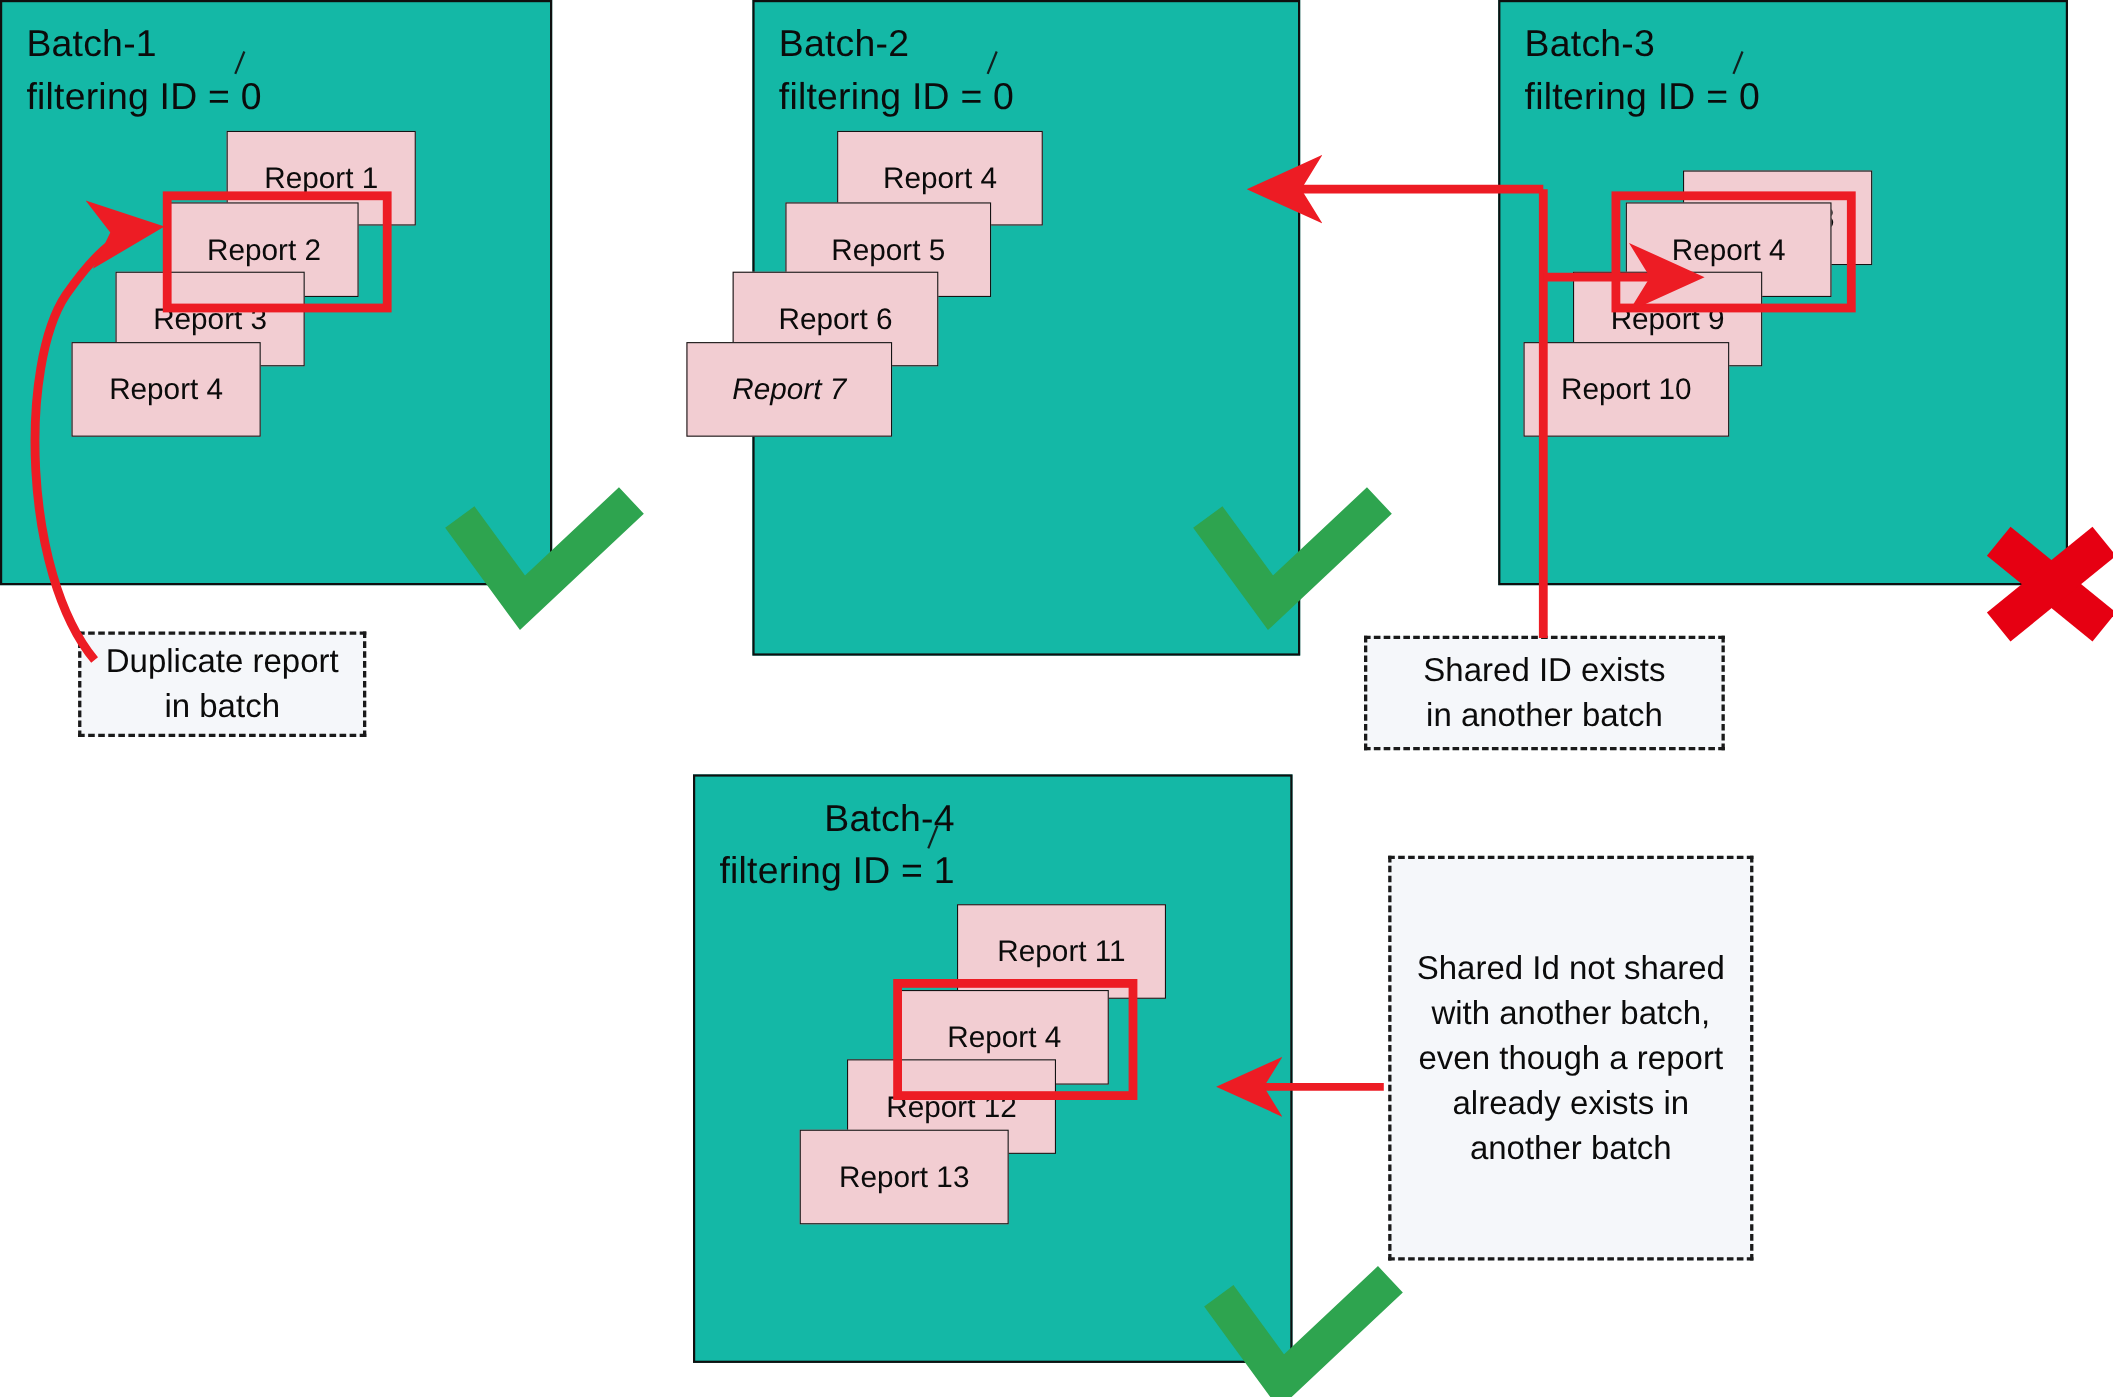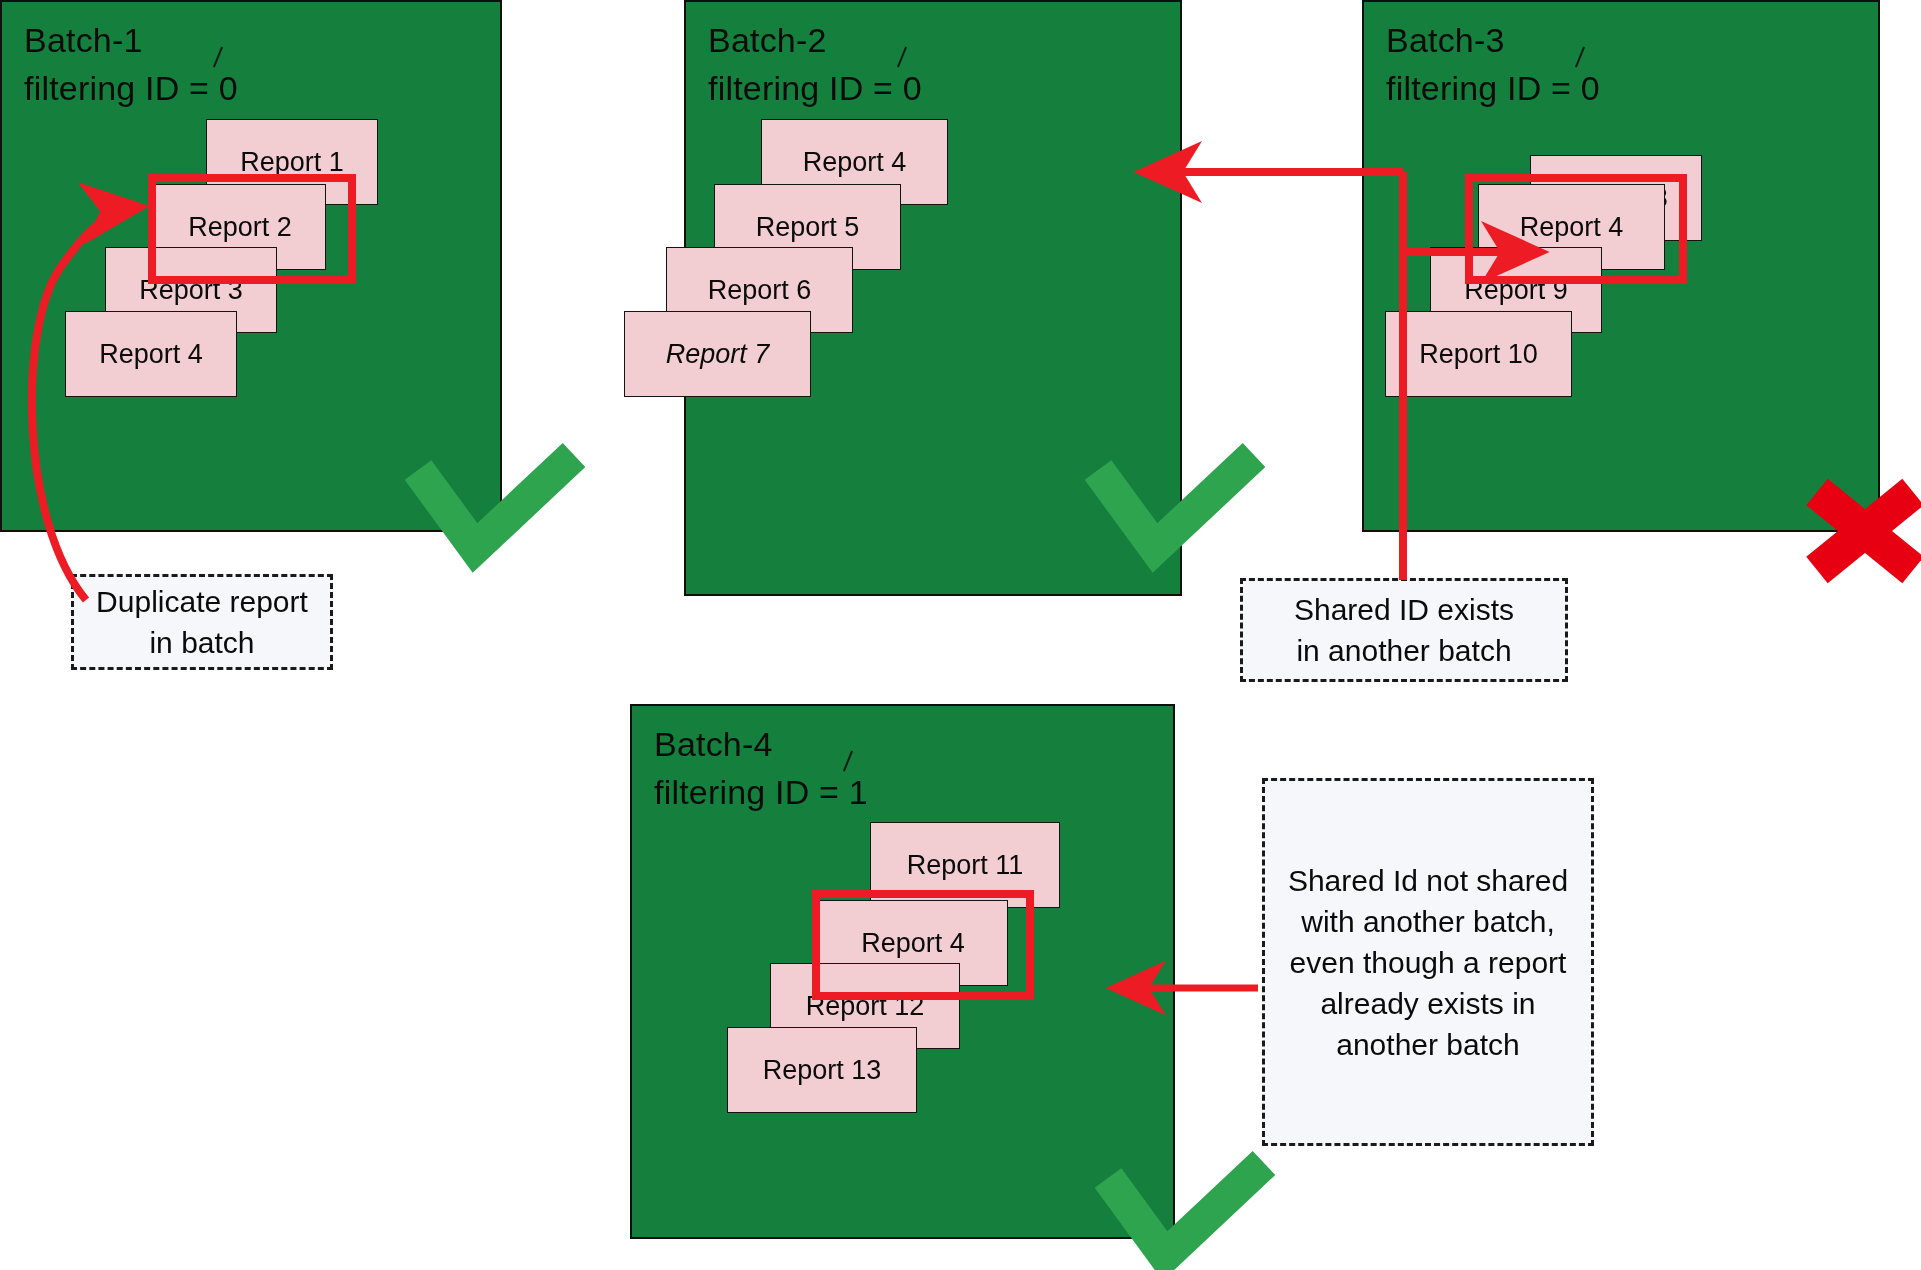--- a/index.html
+++ b/index.html
@@ -1,20 +1,20 @@
 <!DOCTYPE html>
 <html><head>
 <meta charset="utf-8">
 <style>
   html,body{margin:0;padding:0;background:#ffffff;}
   body{width:1921px;height:1270px;position:relative;overflow:hidden;
        font-family:"Liberation Sans","DejaVu Sans",sans-serif;}
   .stage{position:absolute;left:0;top:0;width:1921px;height:1270px;}
 
-  .batch{position:absolute;background:#15803d;border:2px solid #0f0f0f;box-sizing:border-box;}
+  .batch{position:absolute;background:#14b8a6;border:2px solid #0f0f0f;box-sizing:border-box;}
   .batch-title{position:absolute;left:22px;top:14px;font-size:34px;line-height:48px;
       color:#0b0b0b;white-space:pre;letter-spacing:.2px;}
 
   .report{position:absolute;background:#f2cdd2;border:1.6px solid #141414;box-sizing:border-box;
       display:flex;align-items:center;justify-content:center;font-size:27px;color:#0b0b0b;}
 
   .hl{position:absolute;border:8px solid #ed1c24;box-sizing:border-box;background:transparent;}
 
   .callout{position:absolute;background:#f5f7fa;border:3px dashed #1a1a1a;box-sizing:border-box;
       display:flex;align-items:center;justify-content:center;text-align:center;
@@ -79,21 +79,21 @@
     <div class="report" style="left:66px;top:245px;width:172px;height:86px;">
       <span>Report 9</span>
     </div>
     <div class="report" style="left:21px;top:309px;width:187px;height:86px;">
       <span>Report 10</span>
     </div>
 
     <div class="hl" style="left:101px;top:172px;width:222px;height:110px;"></div>
   </div>
 
-  <div class="batch" style="left:630px;top:704px;width:545px;height:535px;">
+  <div class="batch" style="left:630px;top:704px;width:545px;height:535px;text-align:right;">
     <div class="batch-title"><span>Batch-4</span><br><span>filtering ID = 1</span></div>
     <div class="tick-hint" style="left:215px;top:44px;"></div>
 
     <div class="report" style="left:238px;top:116px;width:190px;height:86px;">
       <span>Report 11</span>
     </div>
     <div class="report" style="left:186px;top:194px;width:190px;height:86px;">
       <span>Report 4</span>
     </div>
     <div class="report" style="left:138px;top:257px;width:190px;height:86px;">

